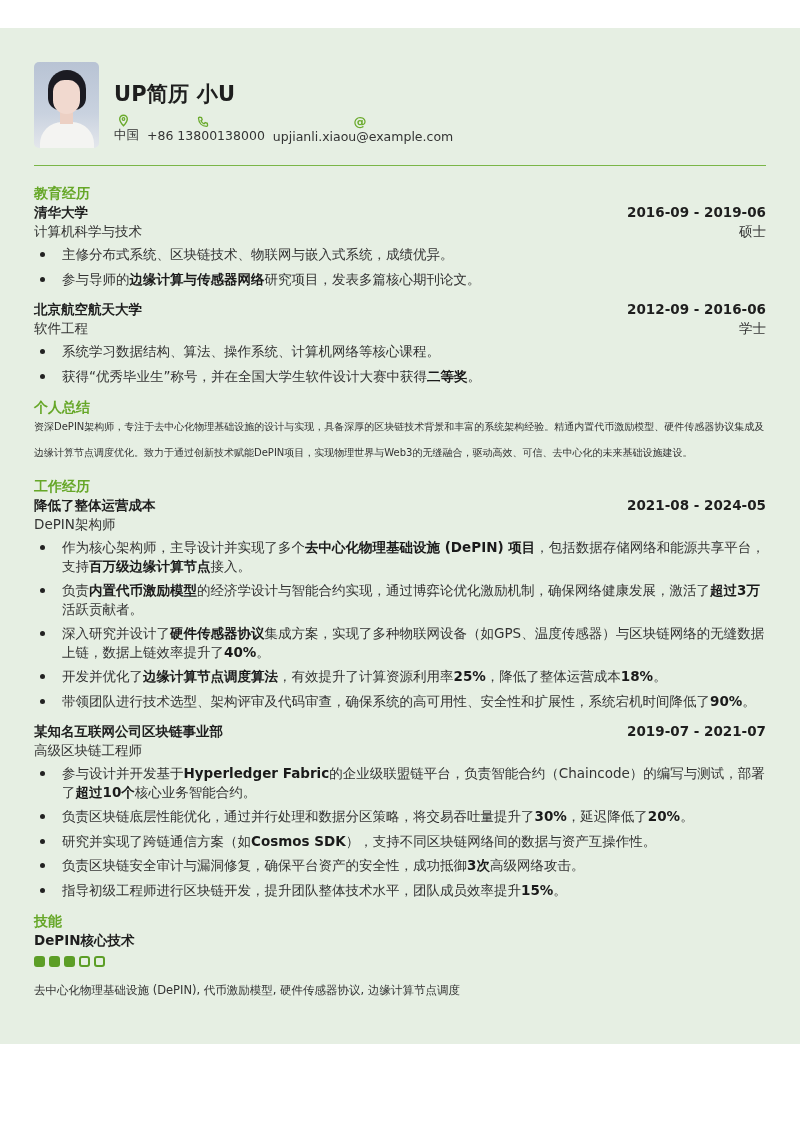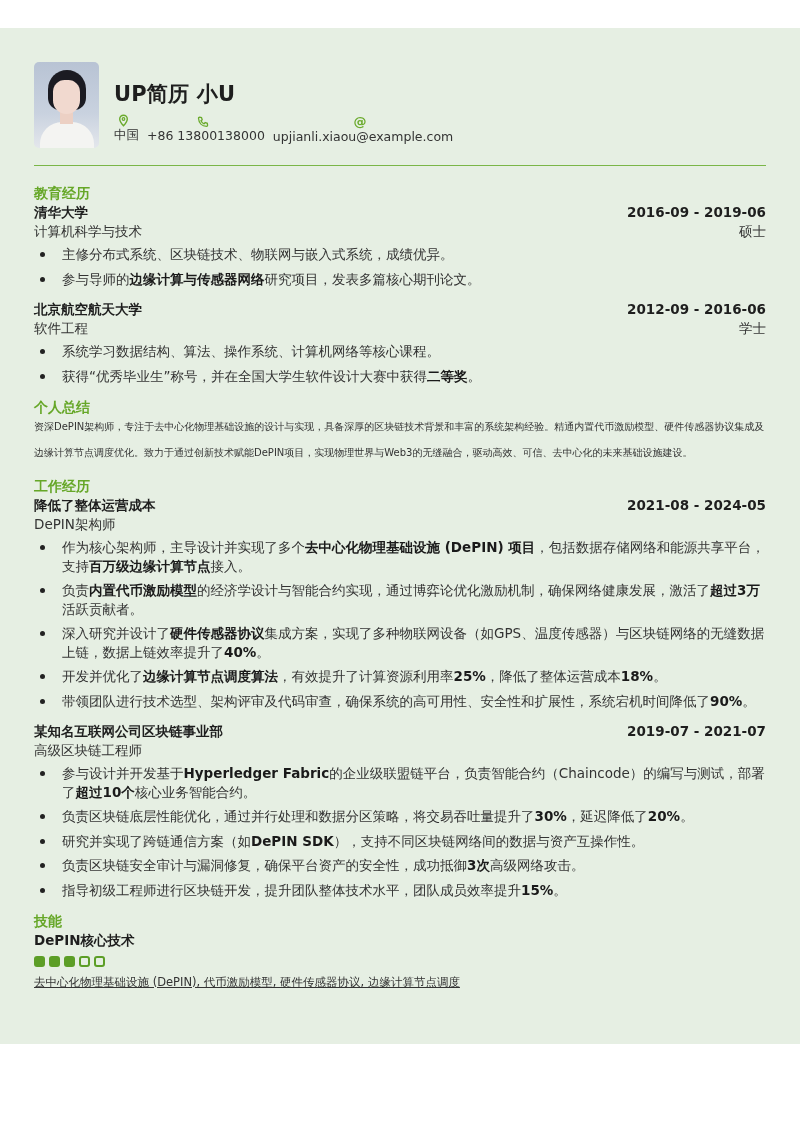--- a/index.html
+++ b/index.html
@@ -55,21 +55,21 @@
     border-radius: 50%; background: #222;
   }
   b { color: #1a1a1a; }
   .summary { font-size: 10px; color: #333; line-height: 26px; margin: 0; }
 
   .rating { display: flex; margin-top: 6px; }
   .dot { width: 11px; height: 11px; border-radius: 3px; margin-right: 4px; box-sizing: border-box; }
   .dot.on { background: #5c9e26; }
   .dot.off { border: 2px solid #5c9e26; background: transparent; }
   .skill-name { font-weight: bold; font-size: 13.5px; color: #1e1e1e; line-height: 19px; }
-  .skill-desc { font-size: 11.5px; color: #333; margin-top: 8px; text-decoration: underline; }
+  .skill-desc { font-size: 11.5px; color: #333; margin-top: 16px; }
 </style>
 </head>
 <body>
 
 <div class="top-white"></div>
 <div class="page">
   <div class="inner">
     <div class="header">
       <div class="photo">
         <div class="body"></div>
@@ -166,21 +166,21 @@
             <div class="row">
               <span class="org">某知名互联网公司区块链事业部</span>
               <span class="date">2019-07 - 2021-07</span>
             </div>
             <div class="row">
               <span class="sub">高级区块链工程师</span>
             </div>
             <ul class="bullets">
               <li><span>参与设计并开发基于</span><b>Hyperledger Fabric</b><span>的企业级联盟链平台，负责智能合约（Chaincode）的编写与测试，部署了</span><b>超过10个</b><span>核心业务智能合约。</span></li>
               <li><span>负责区块链底层性能优化，通过并行处理和数据分区策略，将交易吞吐量提升了</span><b>30%</b><span>，延迟降低了</span><b>20%</b><span>。</span></li>
-              <li><span>研究并实现了跨链通信方案（如</span><b>DePIN SDK</b><span>），支持不同区块链网络间的数据与资产互操作性。</span></li>
+              <li><span>研究并实现了跨链通信方案（如</span><b>Cosmos SDK</b><span>），支持不同区块链网络间的数据与资产互操作性。</span></li>
               <li><span>负责区块链安全审计与漏洞修复，确保平台资产的安全性，成功抵御</span><b>3次</b><span>高级网络攻击。</span></li>
               <li><span>指导初级工程师进行区块链开发，提升团队整体技术水平，团队成员效率提升</span><b>15%</b><span>。</span></li>
             </ul>
           </div>
         </div>
     </div>
 
     <div style="margin-top:12px;">
       <h2 class="section-title">技能</h2>
       <div id="skill-list">

